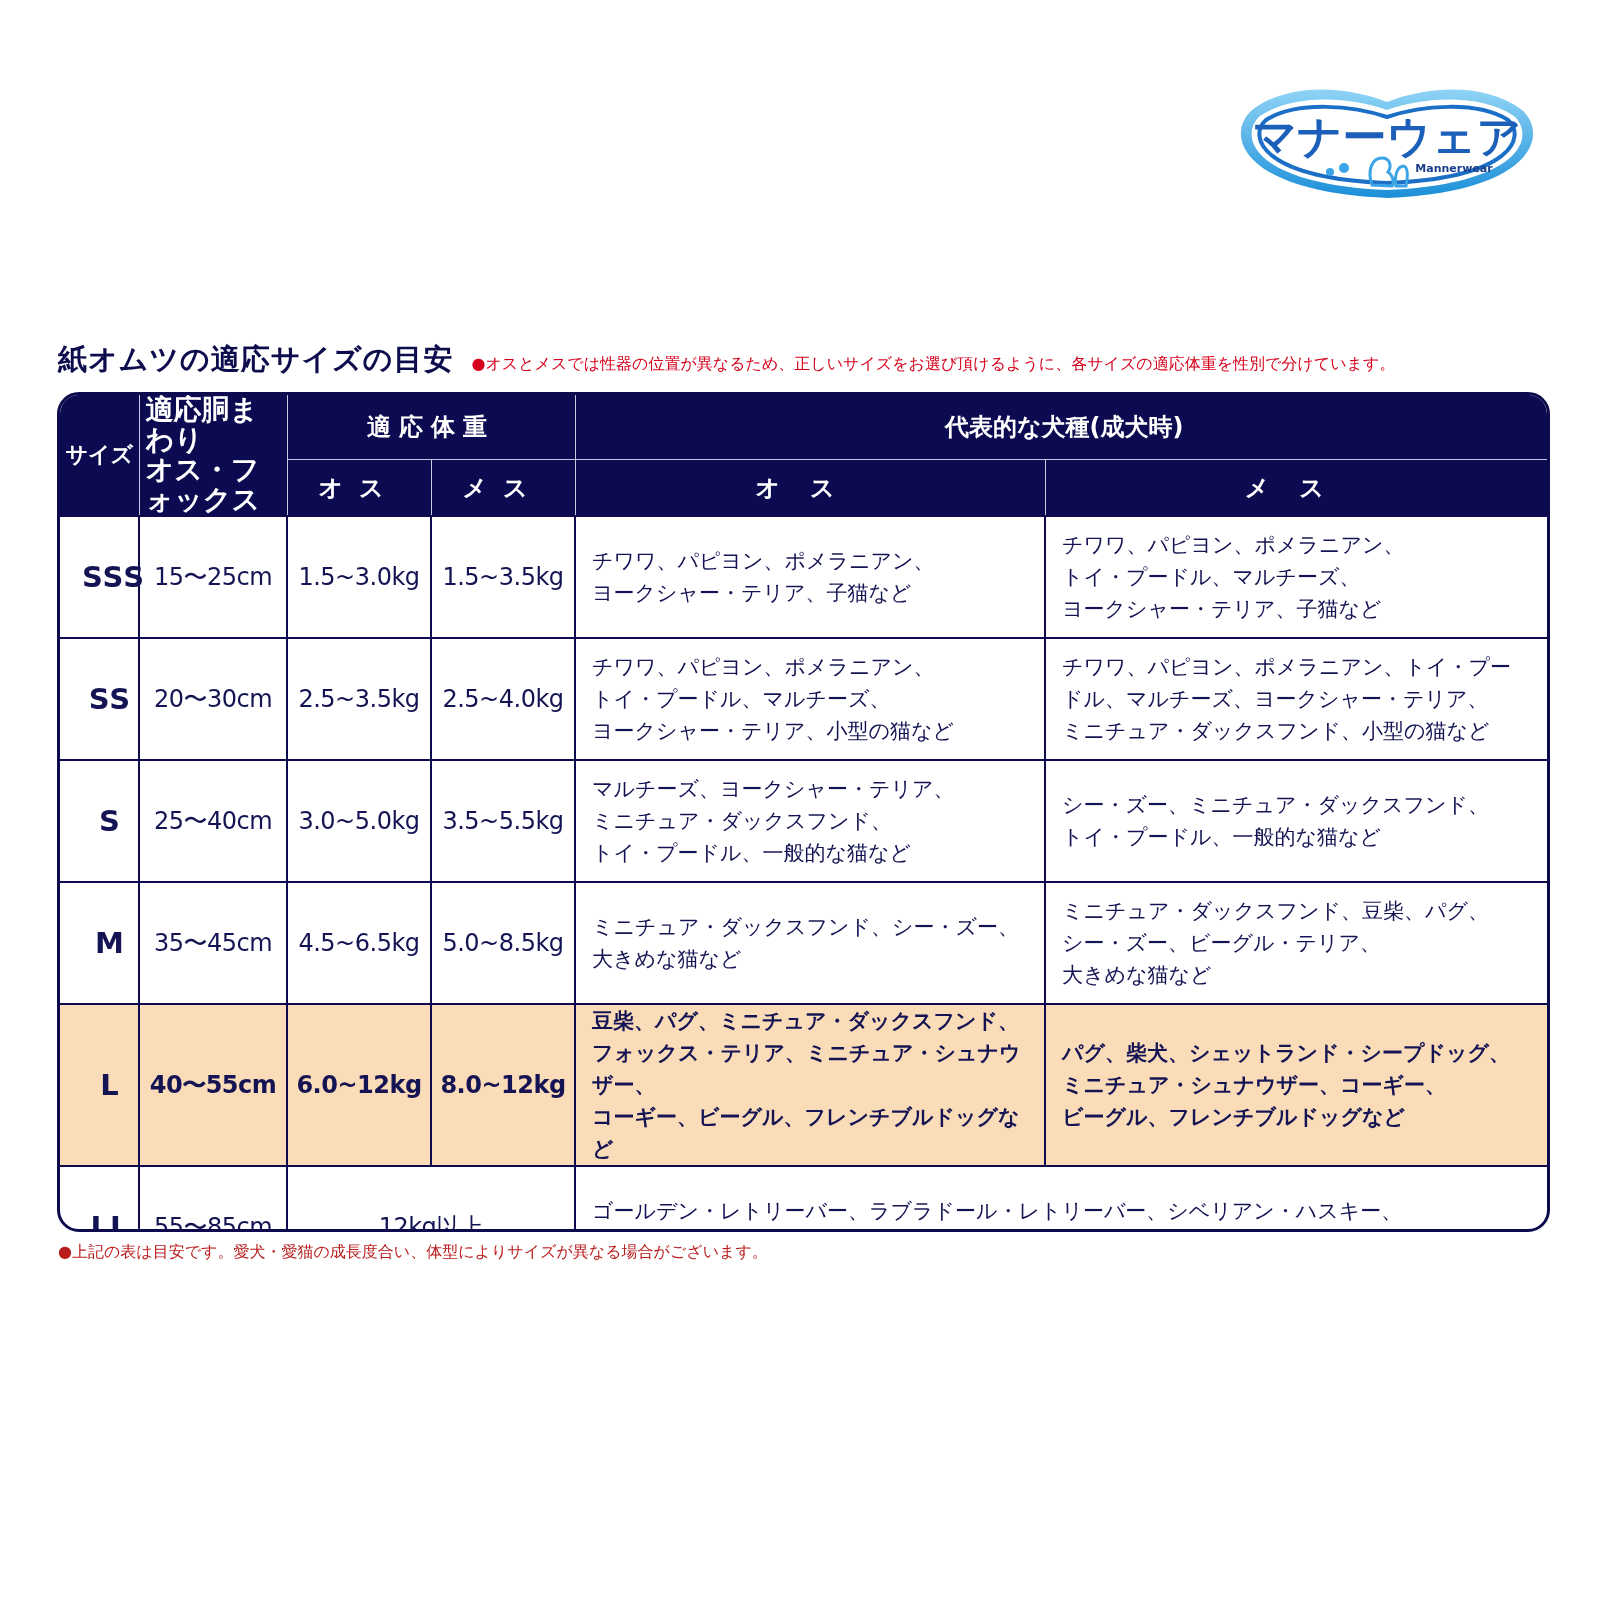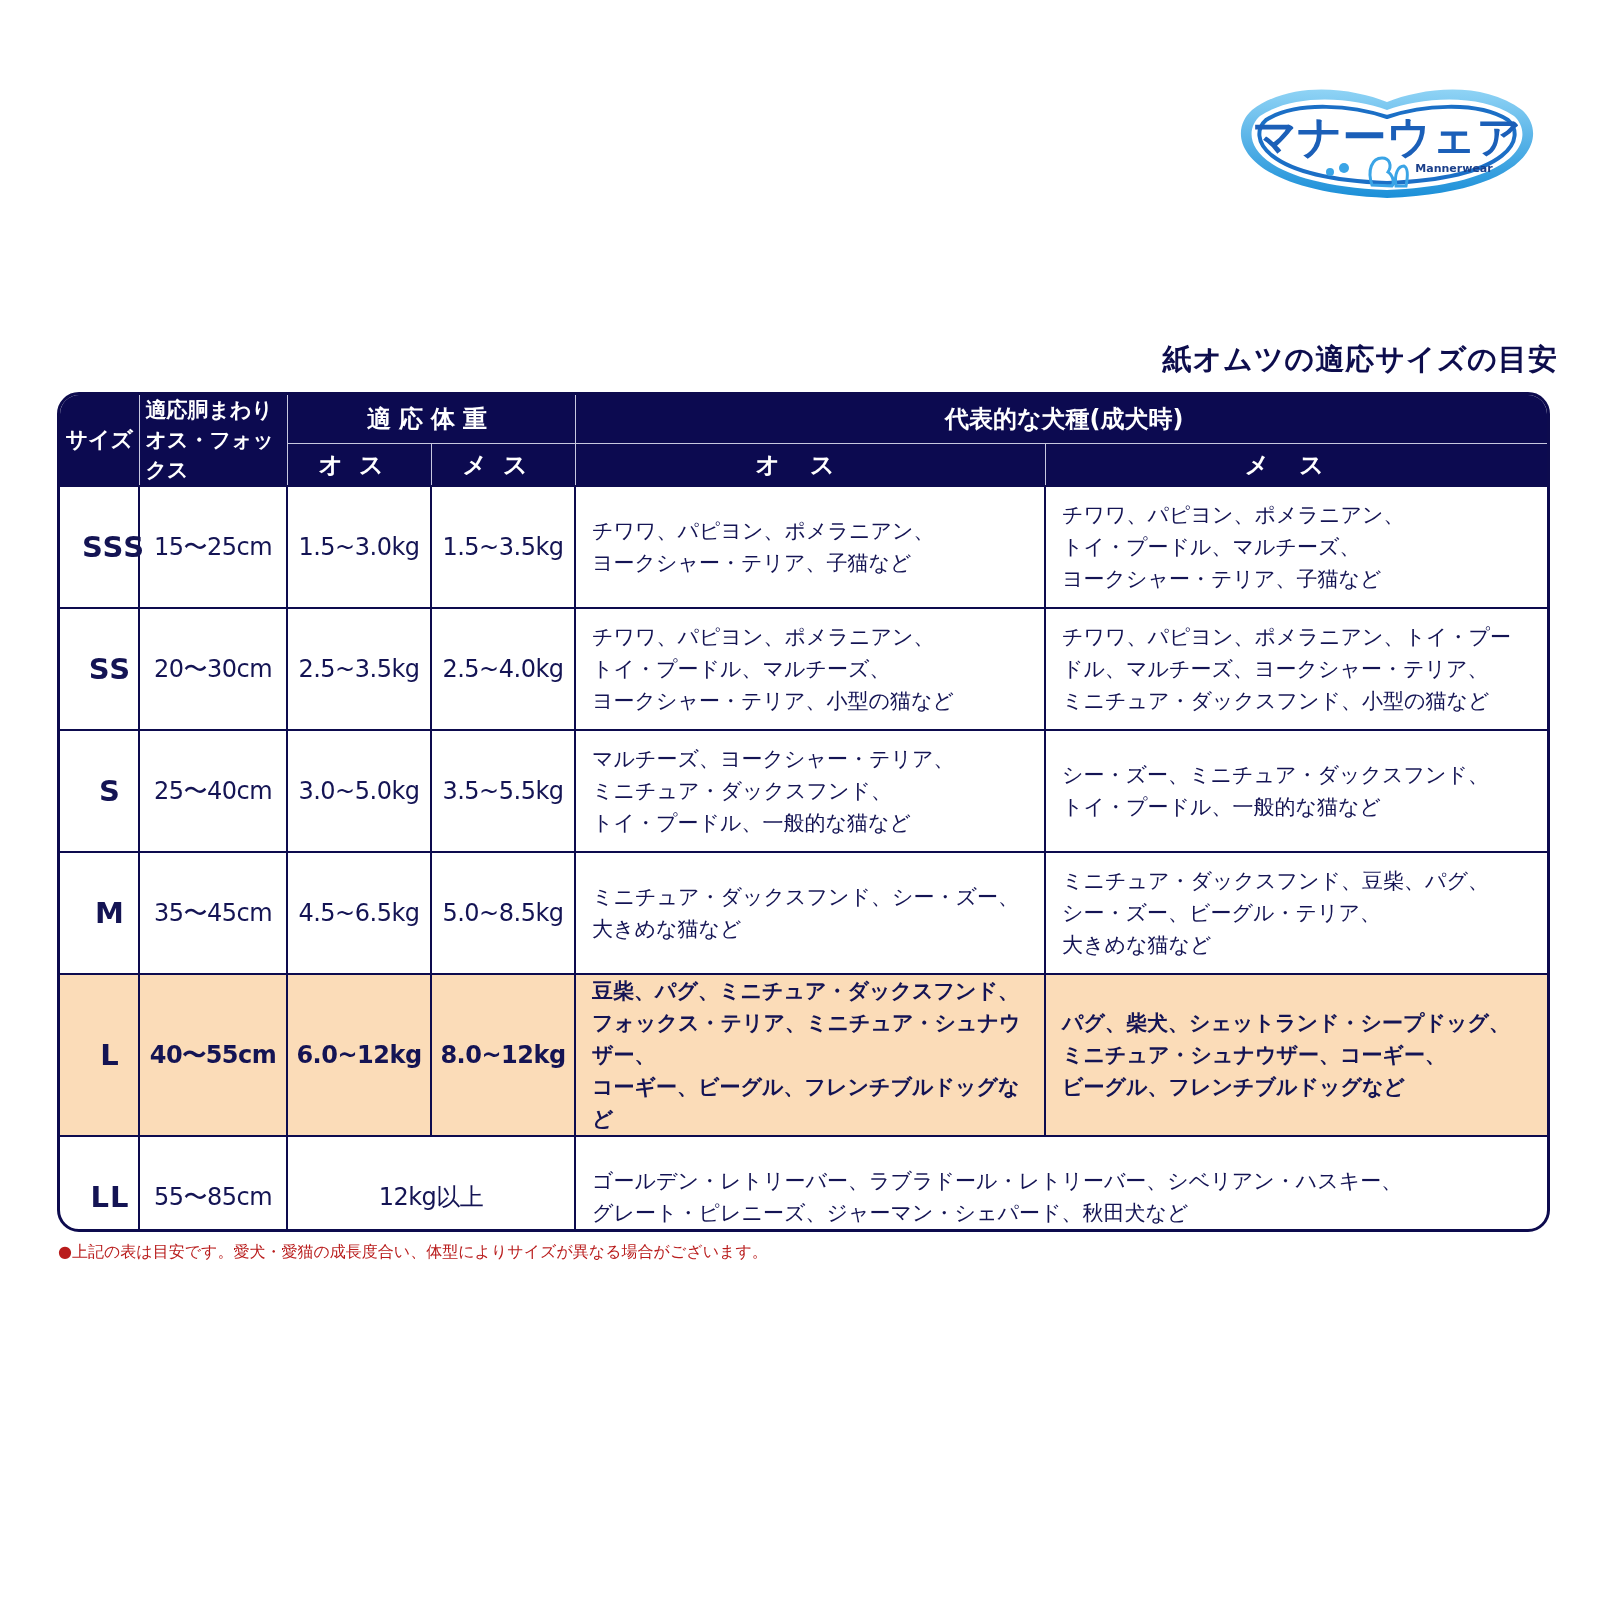--- a/index.html
+++ b/index.html
@@ -8,21 +8,21 @@
 
     
     .logo {
       position: absolute; left: 1232px; top: 80px; width: 310px; height: 122px;
     }
     .logo svg { width: 100%; height: 100%; display: block; }
 
     
     .title-row {
       position: absolute; left: 58px; top: 340px; width: 1500px; height: 40px;
-      display: flex; align-items: baseline; justify-content: flex-end;
+      display: flex; align-items: baseline;
     }
     .page-title {
       font-size: 29px; font-weight: bold; color: #0d0d4d; letter-spacing: 1px;
       white-space: nowrap;
     }
     .notice {
       margin-left: 18px; font-size: 16px; color: #d6001c; white-space: nowrap;
     }
 
     
@@ -40,21 +40,21 @@
     .size-table tr > *:last-child { border-right: none; }
     .size-table tbody tr:last-child td { border-bottom: none; }
     .size-table thead tr:first-child th { border-top: none; }
 
     .size-table thead th {
       background: #0c0a50; color: #ffffff; font-weight: bold;
       border-color: #c8c8e0; border-width: 1px;
       text-align: center; vertical-align: middle;
     }
     .th-size { font-size: 22px; margin-left: 8px; }
-    .th-waist { font-size: 21px; line-height: 30px; text-align: left !important; padding-left: 6px; margin-left: 37px; }
+    .th-waist { font-size: 28px; line-height: 30px; text-align: left !important; padding-left: 6px; margin-left: 37px; }
     .th-weight { font-size: 24px; letter-spacing: 8px; height: 48px; }
     .th-breed { font-size: 24px; height: 48px; }
     .th-sub { font-size: 24px; letter-spacing: 16px; height: 42px; }
 
     .size-table tbody td {
       color: #141454; vertical-align: middle;
     }
     .td-size { text-align: center; font-size: 29px; font-weight: bold; letter-spacing: 1px; padding-left: 22px; }
     .td-num { text-align: center; font-size: 24px; white-space: nowrap; letter-spacing: -0.5px; }
     .td-breed { font-size: 21px; line-height: 32px; padding-left: 16px; padding-right: 6px; white-space: pre-line; }
@@ -83,20 +83,21 @@
     <text x="222" y="92" text-anchor="middle" font-size="11" font-weight="bold" fill="#1b3f8a" font-family="DejaVu Sans, sans-serif">Mannerwear</text>
     <circle cx="98" cy="92" r="4" fill="#3aa4e6"></circle>
     <circle cx="112" cy="88" r="5" fill="#3aa4e6"></circle>
     <path d="M140,105 C135,90 140,78 150,78 C158,78 160,86 156,92 C162,96 162,104 160,106 Z" fill="none" stroke="#3aa4e6" stroke-width="3"></path>
     <path d="M164,106 C162,94 166,86 172,86 C176,88 176,96 174,106 Z" fill="none" stroke="#3aa4e6" stroke-width="3"></path>
   </svg>
 </div>
 
 <div class="title-row">
   <span class="page-title">紙オムツの適応サイズの目安</span>
+  <span class="notice">●オスとメスでは性器の位置が異なるため、正しいサイズをお選び頂けるように、各サイズの適応体重を性別で分けています。</span>
 </div>
 
 <div class="size-table-wrap">
   <table class="size-table">
     <colgroup>
       <col style="width:79px">
       <col style="width:148px">
       <col style="width:144px">
       <col style="width:144px">
       <col style="width:470px">

